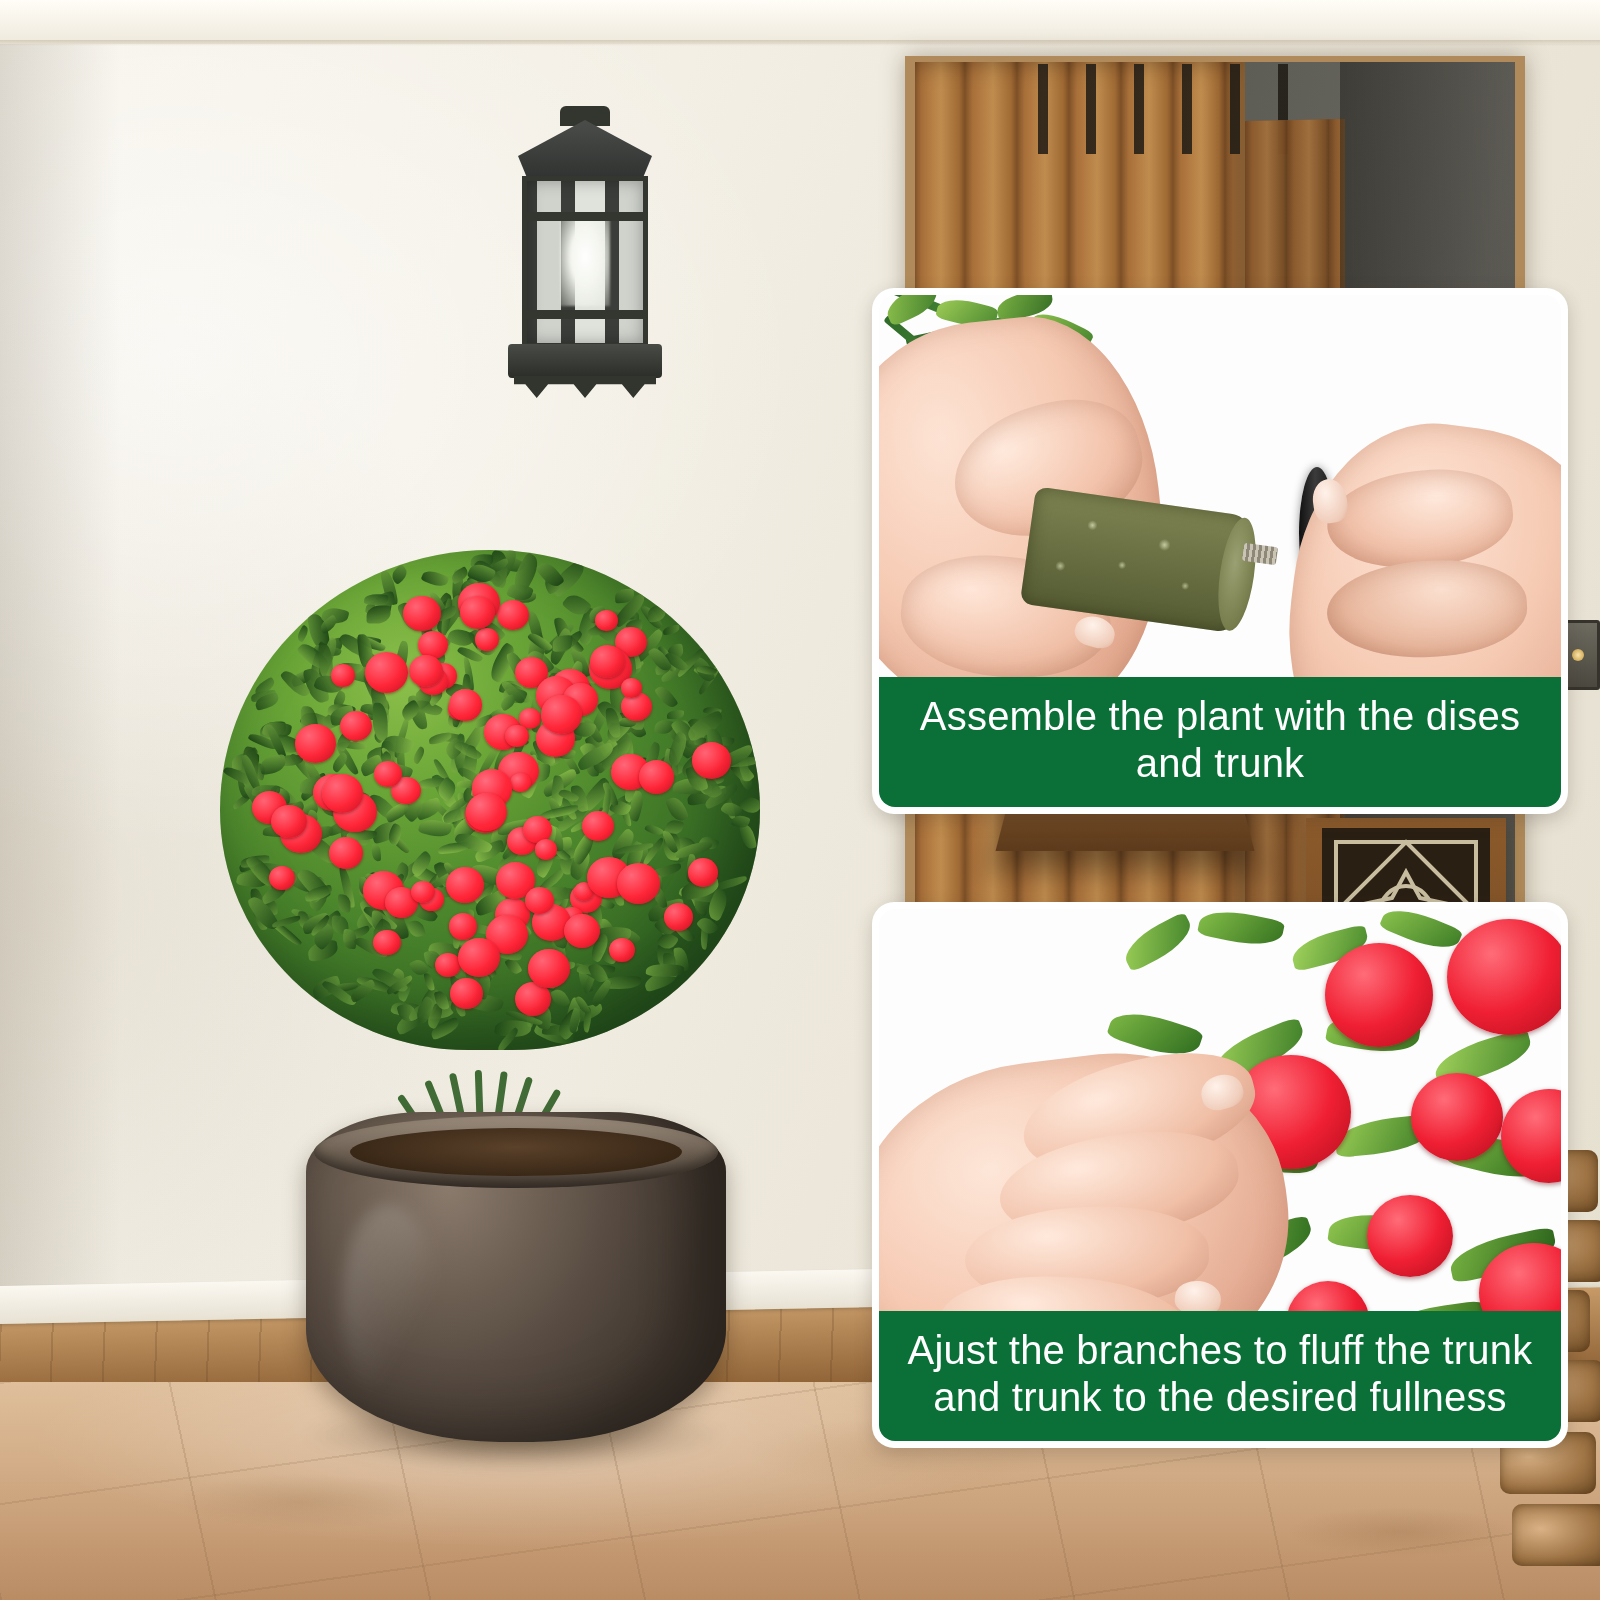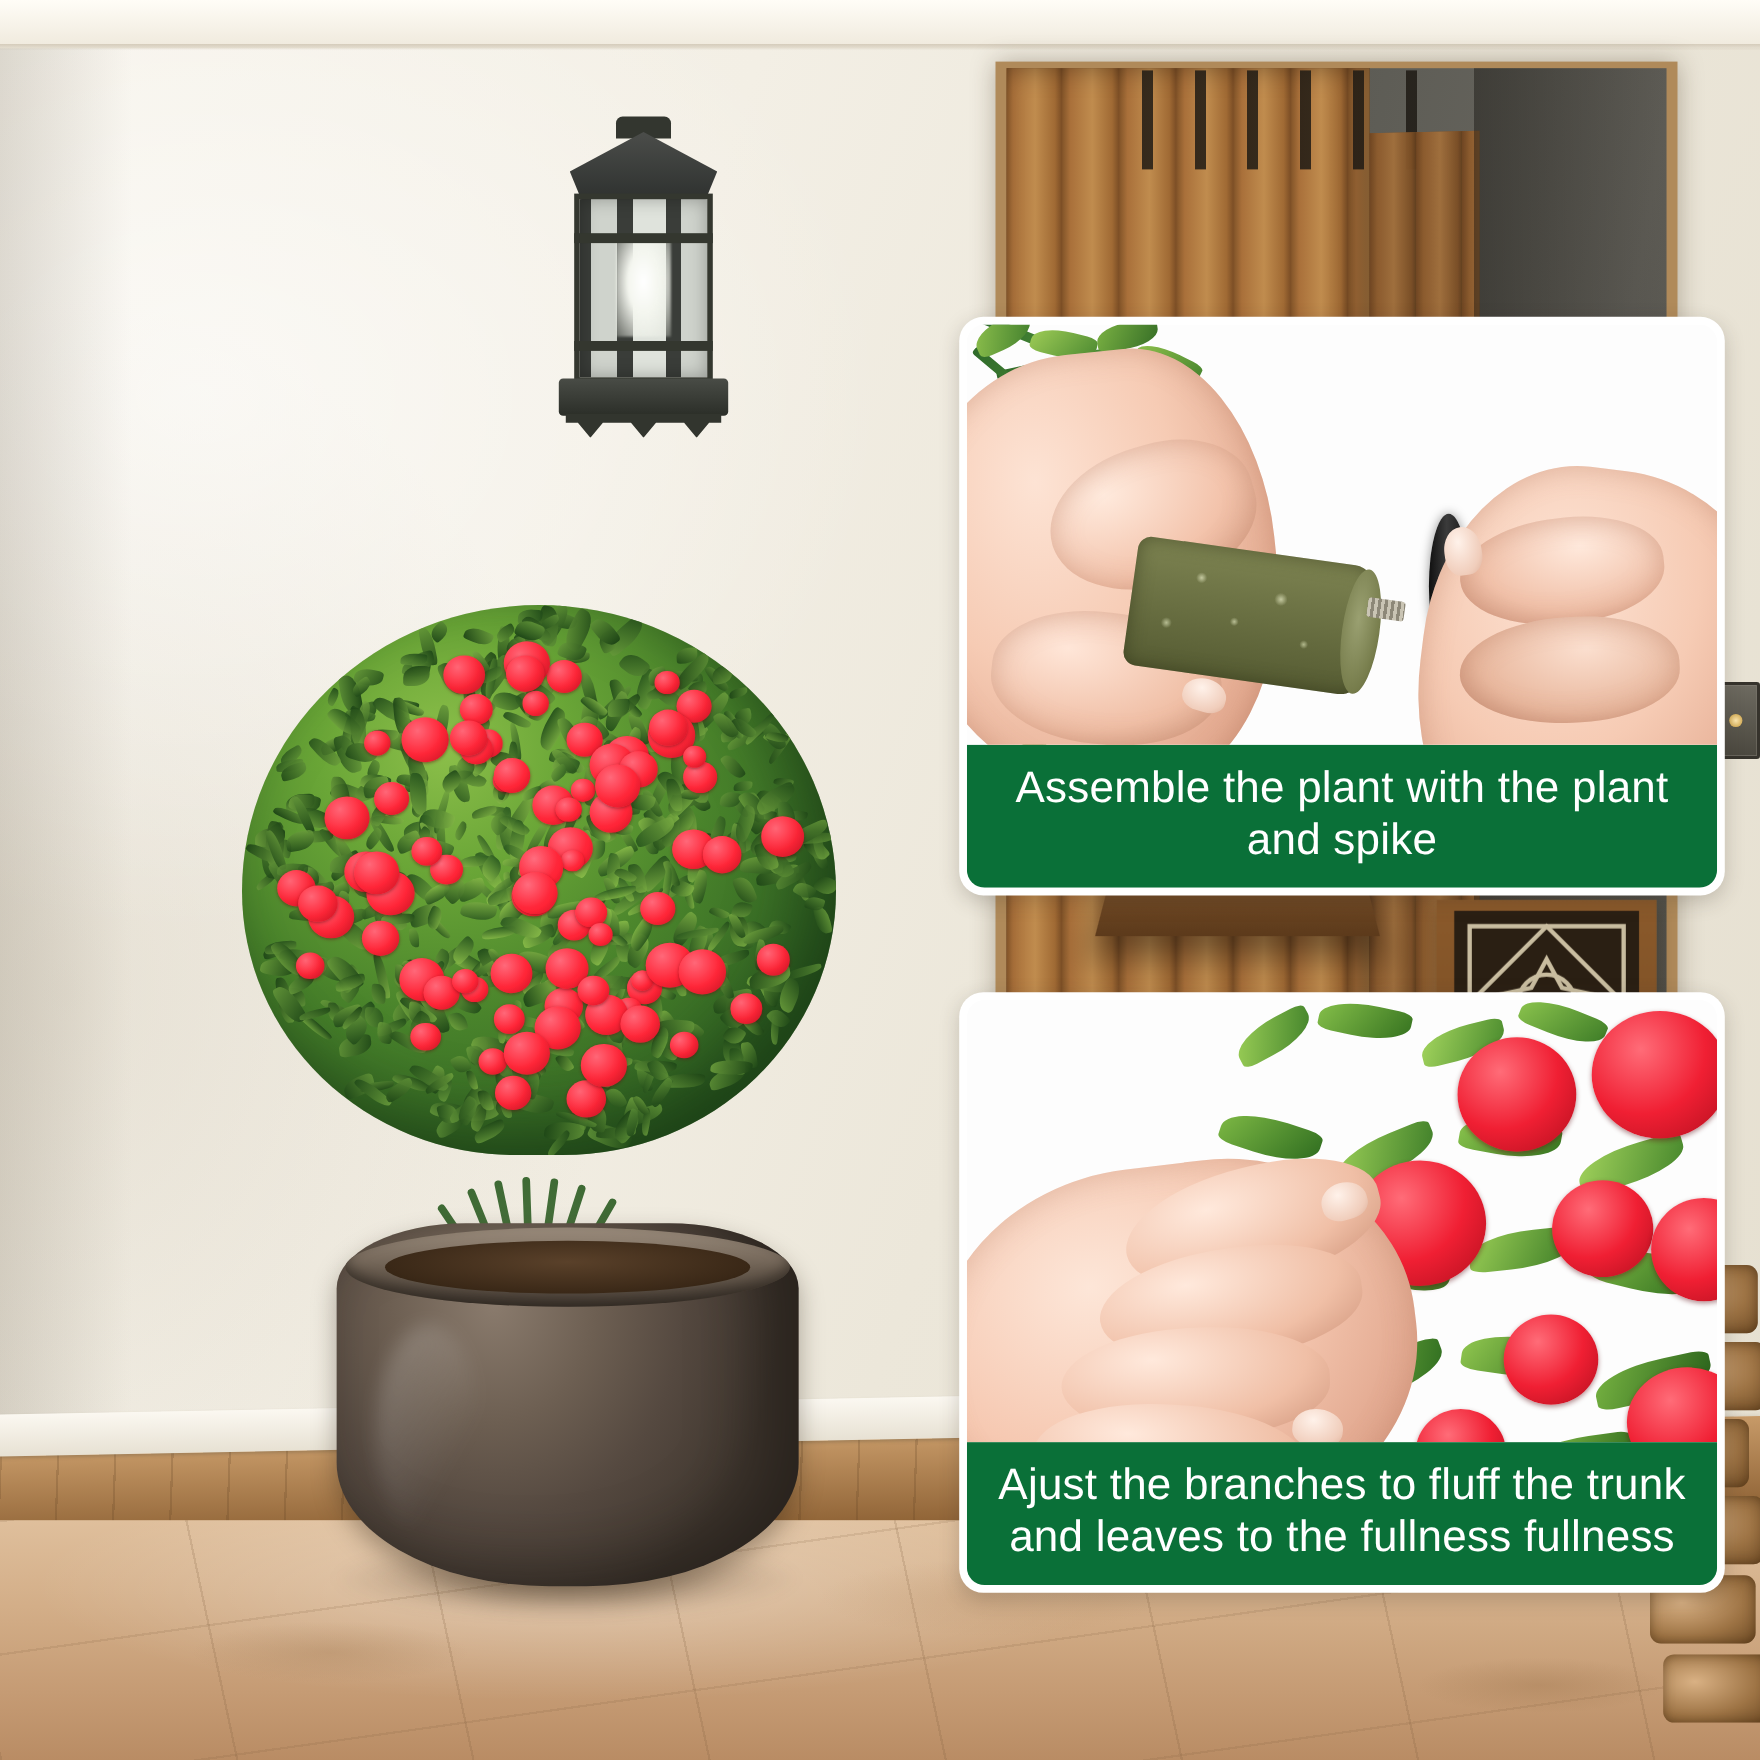--- a/index.html
+++ b/index.html
@@ -1193,21 +1193,21 @@
 
         <div class="spike-disc"></div>
         <div class="spike-shaft"></div>
         <div class="spike-groove"></div>
 
         <div class="hand hand-r"></div>
         <div class="hand finger-r1"></div>
         <div class="hand finger-r2"></div>
         <div class="nail" style="right:214px; top:184px; width:34px; height:44px; transform:rotate(-8deg)"></div>
       </div>
-      <div class="card-caption">Assemble the plant with the plant and spike</div>
+      <div class="card-caption">Assemble the plant with the dises and trunk</div>
     </div>
   </div>
 
   <div class="card" id="card-bottom">
     <div class="card-inner">
       <div class="card-photo">
         <div class="bush">
 
           <div class="bleaf" style="left:40px;  top:18px;  width:74px; height:30px; background:linear-gradient(120deg,#9ed158,#3f8029); transform:rotate(-28deg)"></div>
           <div class="bleaf" style="left:118px; top:4px;   width:84px; height:30px; background:linear-gradient(120deg,#86c04a,#34711f); transform:rotate(12deg)"></div>
@@ -1246,17 +1246,17 @@
         </div>
 
         <div class="bhand"></div>
         <div class="bfinger" style="left:142px; top:152px; width:236px; height:104px; transform:rotate(-14deg)"></div>
         <div class="bfinger" style="left:120px; top:226px; width:240px; height:100px; transform:rotate(-8deg)"></div>
         <div class="bfinger" style="left:86px;  top:298px; width:244px; height:100px; transform:rotate(-2deg)"></div>
         <div class="bfinger" style="left:60px;  top:368px; width:250px; height:104px; transform:rotate(4deg)"></div>
         <div class="nail" style="left:322px; top:166px; width:42px; height:34px; transform:rotate(-16deg)"></div>
         <div class="nail" style="left:296px; top:372px; width:46px; height:34px; transform:rotate(6deg)"></div>
       </div>
-      <div class="card-caption">Ajust the branches to fluff the trunk and leaves to the fullness fullness</div>
+      <div class="card-caption">Ajust the branches to fluff the trunk and trunk to the desired fullness</div>
     </div>
   </div>
 
 </div>
 
 </body></html>

